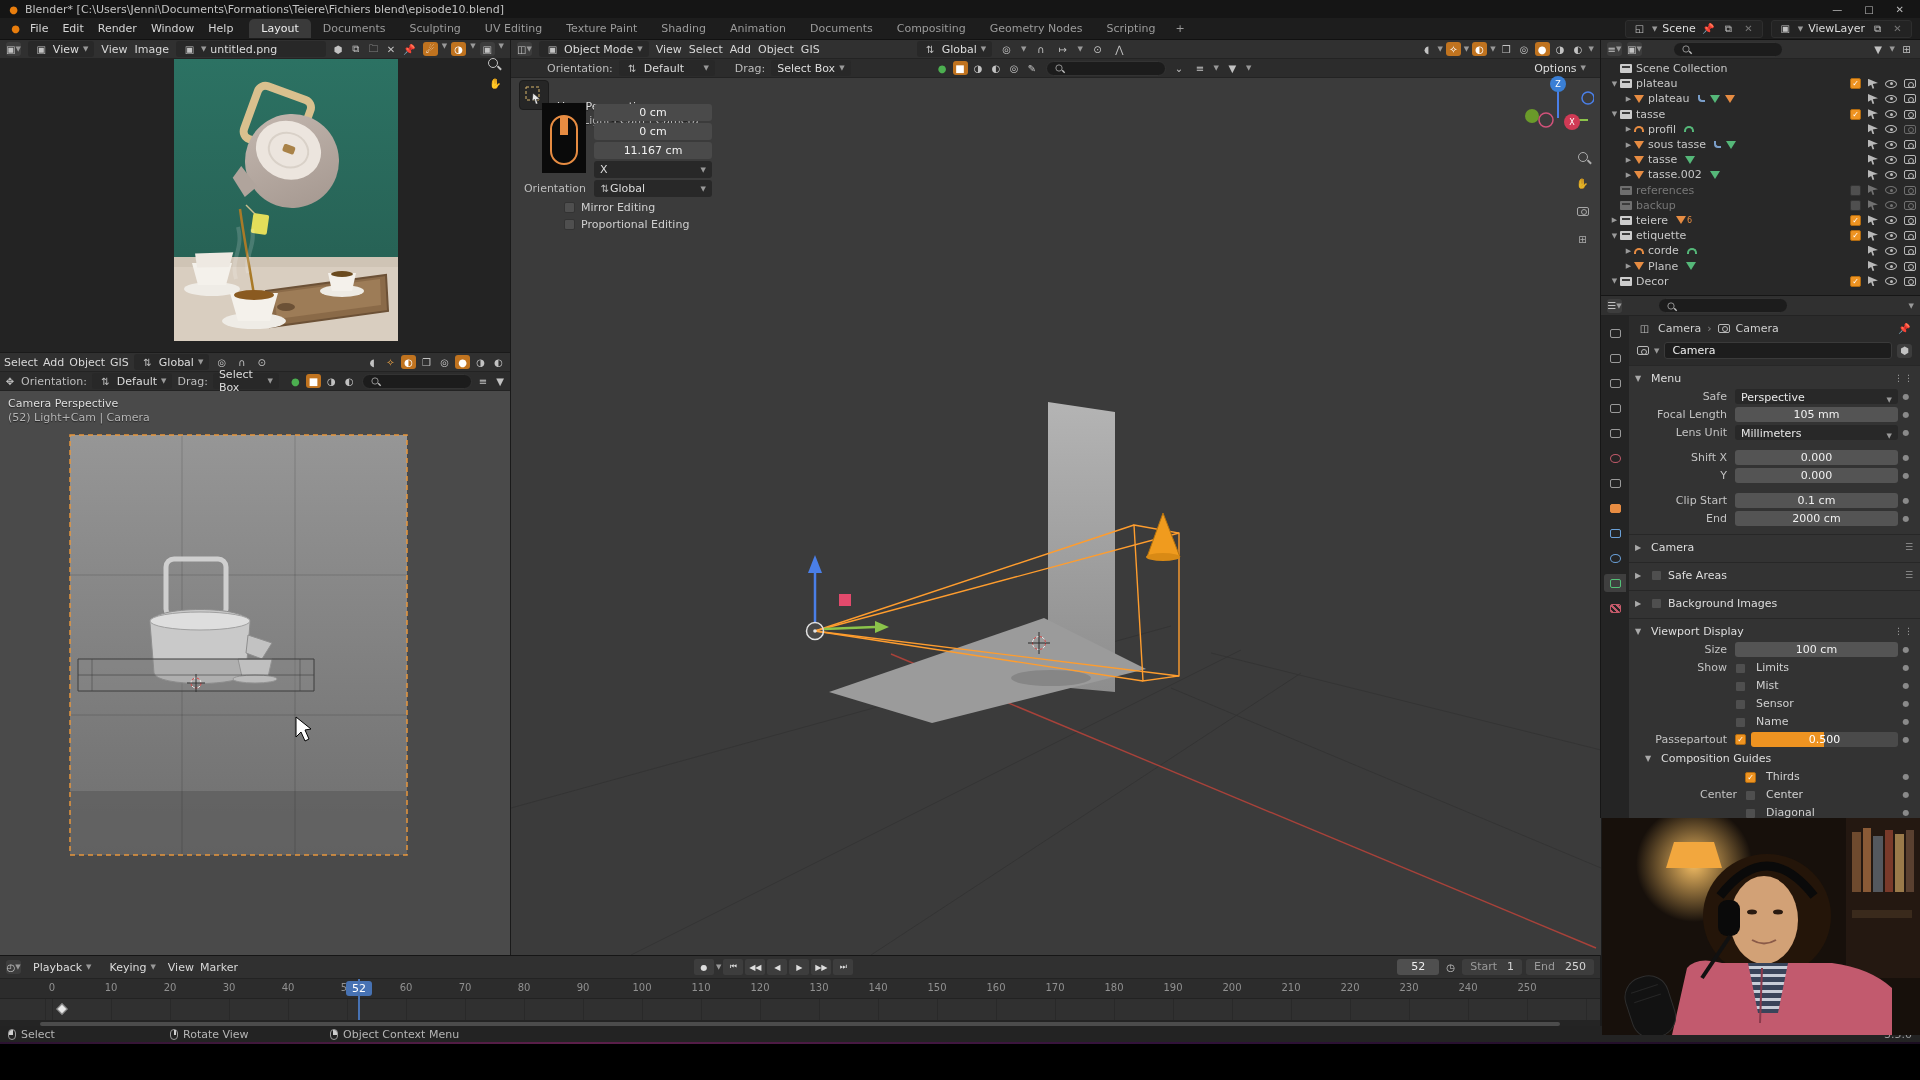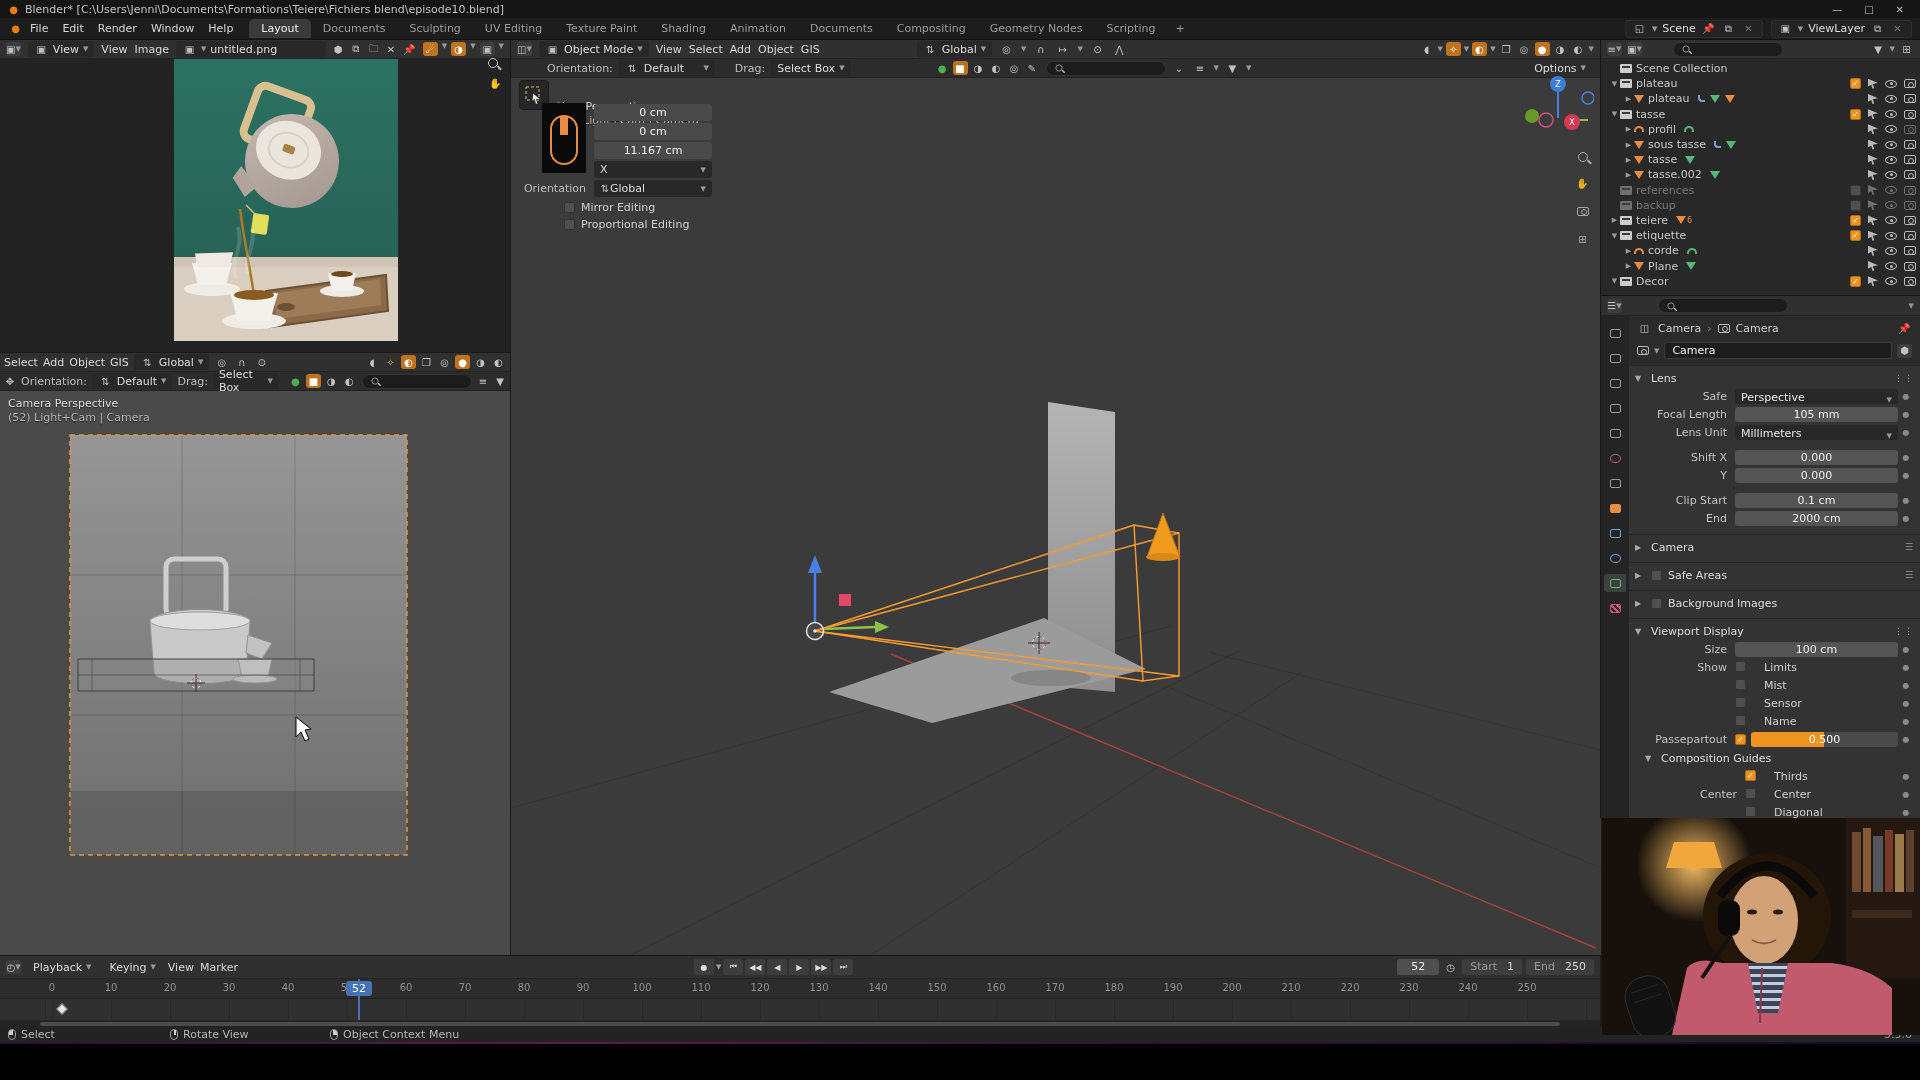--- a/index.html
+++ b/index.html
@@ -94,21 +94,21 @@
 .panel{background:#333;border-top:1px solid #272727;padding:3px 6px 6px 6px}
 .panelhead{display:flex;align-items:center;gap:6px;color:#dedede;height:18px}
 .pexp{font-size:8px;color:#aaa;width:10px}
 .prow{display:flex;align-items:center;height:17px;margin:1px 0}
 .plabel{width:100px;text-align:right;padding-right:8px;color:#c3c3c3;flex:0 0 auto;white-space:nowrap}
 .pfield{flex:1;background:#545454;border-radius:3px;text-align:center;color:#f0f0f0;height:15px;line-height:15px}
 .pdrop{flex:1;background:#282828;border-radius:3px;color:#e8e8e8;height:15px;display:flex;align-items:flex-end;padding:0 6px}
 .pdrop .caret{margin-left:auto}
 .pdot{width:16px;text-align:center;color:#8a8a8a;font-size:8px;flex:0 0 auto}
 .pgap{height:6px}
-.cblrow{display:flex;align-items:flex-start;gap:18px;color:#d0d0d0}
+.cblrow{display:flex;align-items:flex-end;gap:10px;color:#d0d0d0}
 .slider{flex:1;height:15px;border-radius:3px;color:#fff;text-align:center;line-height:15px;background:linear-gradient(90deg,#ee9321 0 50%,#4a4a4a 50%)}
 .hamb{margin-left:auto;color:#9a9a9a;font-size:9px;letter-spacing:1px}
 
 #webcam{left:1602px;top:818px;width:318px;height:217px;background:#120d09;z-index:30}
 
 #timeline{left:0;top:955px;width:1600px;height:71px;background:#2a2a2a;border-top:1px solid #161616}
 #timeline .hdr{height:23px;gap:6px;background:#303030}
 #truler{position:absolute;left:0;top:23px;width:1600px;height:20px;background:#2c2c2c;border-bottom:1px solid #222}
 .tick{position:absolute;top:3px;transform:translateX(-50%);color:#909090;font-size:10px}
 #ttrack{position:absolute;left:0;top:43px;width:1600px;height:21px;background:#303030;background-image:repeating-linear-gradient(90deg,#292929 0 1px,transparent 1px 59px);background-position:52px 0}
@@ -833,21 +833,21 @@
       </div>
       <div class="pname">
         <span class="i-camv"></span>
           <span class="caret">▼</span>
         <span class="pnamefield">Camera</span>
         <span class="ic box">⬢</span>
       </div>
       <div class="panel">
         <div class="panelhead">
             <span class="pexp">▼</span>
-            <span>Lens</span>
+            <span>Menu</span>
             <span class="hamb">⋮⋮</span>
           </div>
         <div class="prow">
             <span class="plabel">Safe</span>
             <span class="pdrop">
               <span>Perspective</span>
               <span class="caret">▼</span>
             </span>
             <span class="pdot">●</span>
           </div>

